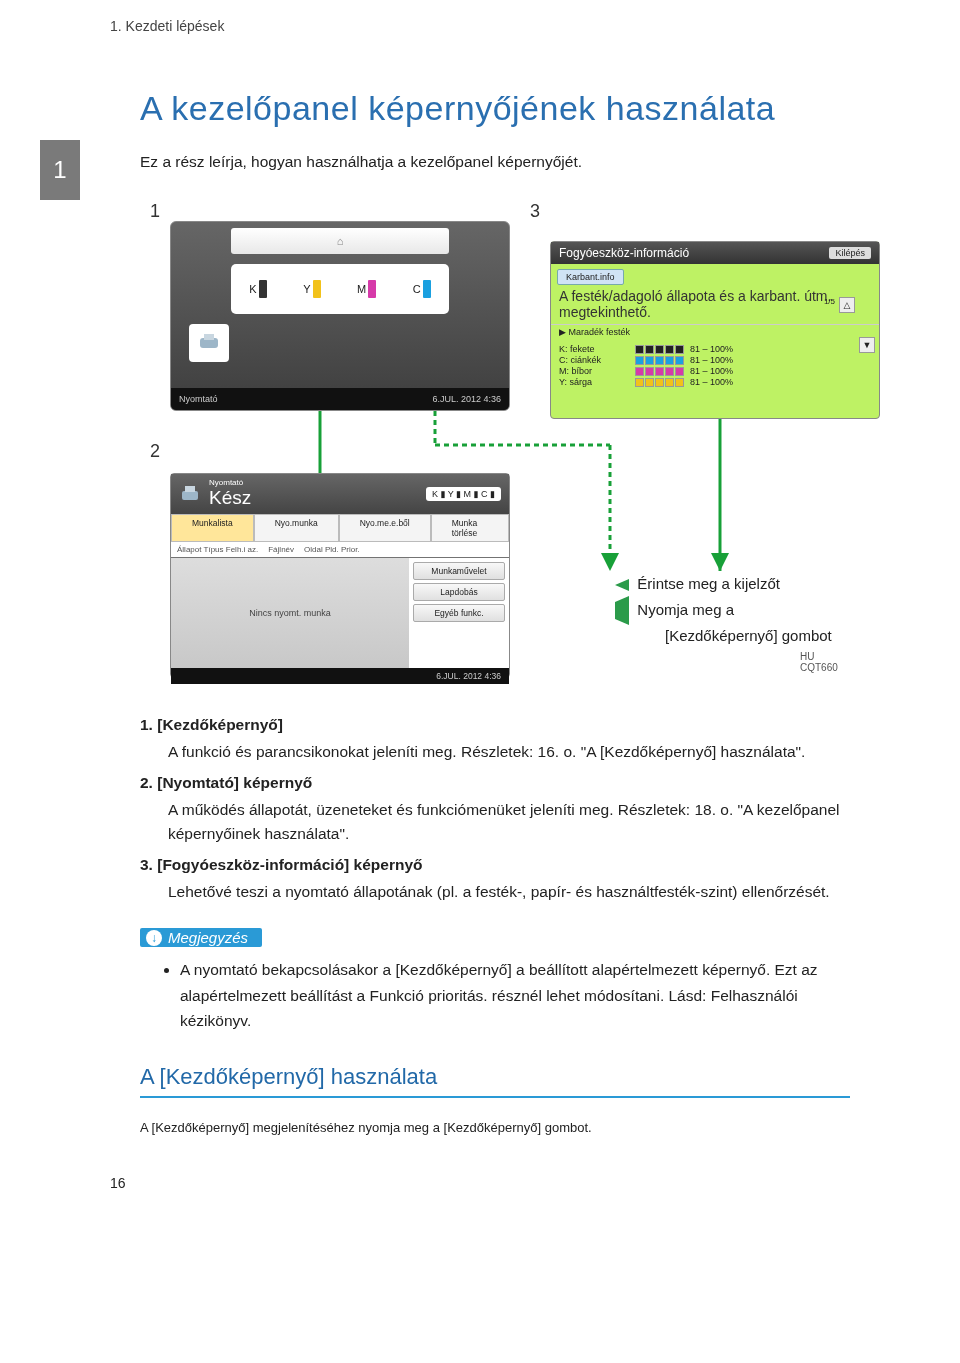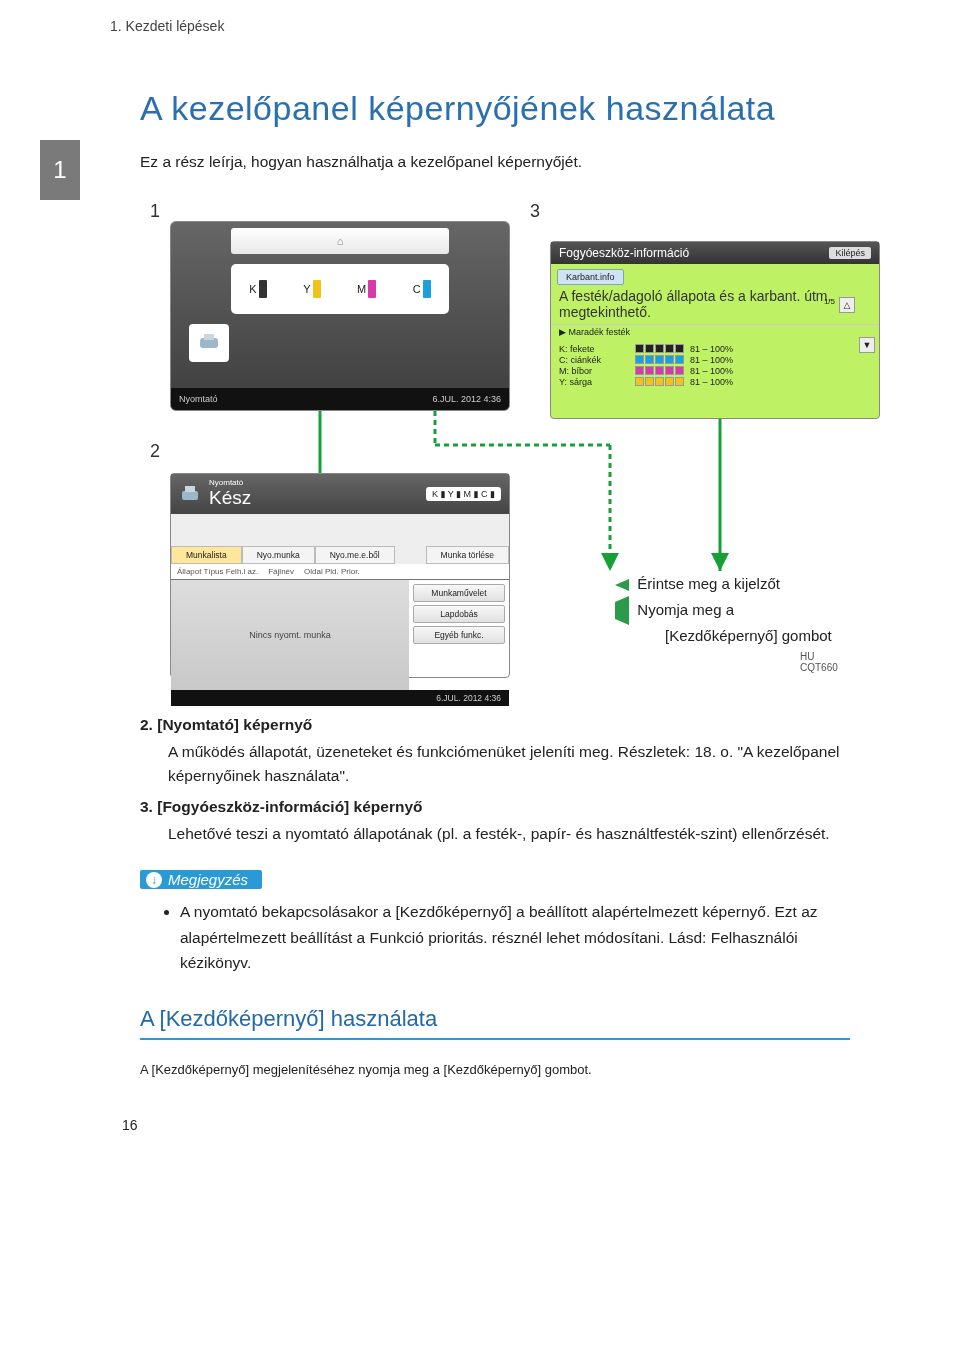--- a/index.html
+++ b/index.html
@@ -117,21 +117,21 @@
   .karbant-btn {
     display:inline-block; background:#d0e3f5; border:1px solid #7aa;
     padding:2px 8px; margin:5px 0 3px 6px; font-size:9px; border-radius:2px;
   }
   .supply-text { font-size:14px; padding:0 8px 4px 8px; color:#333;}
   .supply-sub {
     display:flex; justify-content:space-between; padding:2px 8px;
     font-size:9px; border-top:1px solid #ccc;
   }
   .supply-list { padding:4px 8px; font-size:9px; }
-  .supply-row { display:flex; align-items:flex-start; gap:6px; margin:1px 0;}
+  .supply-row { display:flex; align-items:flex-end; gap:6px; margin:1px 0;}
   .swatches { display:flex; gap:1px;}
   .sw { width:9px;height:9px;border:1px solid #999;}
   .supply-arrows {
     position:absolute; right:4px; top:55px; display:flex; flex-direction:row; gap:4px;
   }
   .supply-arrows .pg{ font-size:8px;text-align:center;}
   .tri-btn { width:16px;height:16px;border:1px solid #999;background:#eee;
     display:flex;align-items:center;justify-content:center;font-size:9px;}
 
   
@@ -139,21 +139,21 @@
     left: 30px; top: 272px; width: 340px; height: 205px;
     background:#fff;
   }
   .pp-top {
     background:linear-gradient(#666,#444); color:#fff; height:40px;
     display:flex; align-items:center; padding:0 8px; gap:8px;
   }
   .pp-title { font-size:9px; line-height:1.1;}
   .pp-kymc { background:#fff;color:#222;border-radius:3px;padding:2px 6px;font-size:9px;}
   .pp-tabs { display:flex; background:#eee; font-size:8.5px;}
-  .pp-tab { padding:3px 14px; border:1px solid #bbb; background:#f4f4f4;margin-top:32px;}
+  .pp-tab { padding:3px 20px; border:1px solid #bbb; background:#f4f4f4;}
   .pp-tab.active{ background:#ffe69a;}
   .pp-row2 { font-size:8px;padding:3px 6px;border-bottom:1px solid #737373;color:#555;
     display:flex; gap:10px;}
   .pp-body {
     display:flex; height:110px;
   }
   .pp-left {
     flex:1; background:linear-gradient(#ddd,#c8c8c8);
     display:flex;align-items:center;justify-content:center;
     font-size:9px;color:#444;
@@ -203,21 +203,21 @@
     width:16px;height:16px;border-radius:50%;background:#fff;color:#2a9ad6;
     display:inline-flex;align-items:center;justify-content:center;font-size:12px;font-weight:bold;font-style:normal;
   }
   ul.note { list-style: disc; margin:0 0 30px 40px; font-size:15.5px; line-height:1.65;}
 
   h2.section {
     font-size:22px; font-weight:400; color:#2269a8;
     border-bottom:2px solid #2a9ad6; padding-bottom:6px; margin:28px 0 20px 0;
   }
   p.plain { font-size:13px; line-height:1.6; margin-bottom:10px;}
-  .pagenum { position:absolute; bottom:18px; left:122px; font-size:14px;}
+  .pagenum { position:absolute; bottom:18px; left:110px; font-size:14px;}
   .kymc span{display:inline-flex;align-items:center;gap:2px;}
   .kymc .bar{width:8px;height:18px;border-radius:1px;}
 </style>
 </head>
 <body>
 
 <div class="header-bar">
   <span>1. Kezdeti lépések</span>
 </div>
 
@@ -391,20 +391,24 @@
         <span class="arw dash-arw"><span class="head"></span><span class="dashline"></span></span>&nbsp;&nbsp;<span>Nyomja meg a</span><br>
         <span style="margin-left:50px">[Kezdőképernyő] gombot</span>
       </div>
     </div>
     <div class="refcode">HU CQT660</div>
   </div>
 
   
   <div id="items-container">
       <div class="item-block">
+        <div class="item-head">1. [Kezdőképernyő]</div>
+        <div class="item-body">A funkció és parancsikonokat jeleníti meg. Részletek: 16. o. "A [Kezdőképernyő] használata".</div>
+      </div>
+      <div class="item-block">
         <div class="item-head">2. [Nyomtató] képernyő</div>
         <div class="item-body">A működés állapotát, üzeneteket és funkciómenüket jeleníti meg. Részletek: 18. o. "A kezelőpanel képernyőinek használata".</div>
       </div>
       <div class="item-block">
         <div class="item-head">3. [Fogyóeszköz-információ] képernyő</div>
         <div class="item-body">Lehetővé teszi a nyomtató állapotának (pl. a festék-, papír- és használtfesték-szint) ellenőrzését.</div>
       </div>
     </div>
 
   <div class="note-label">

